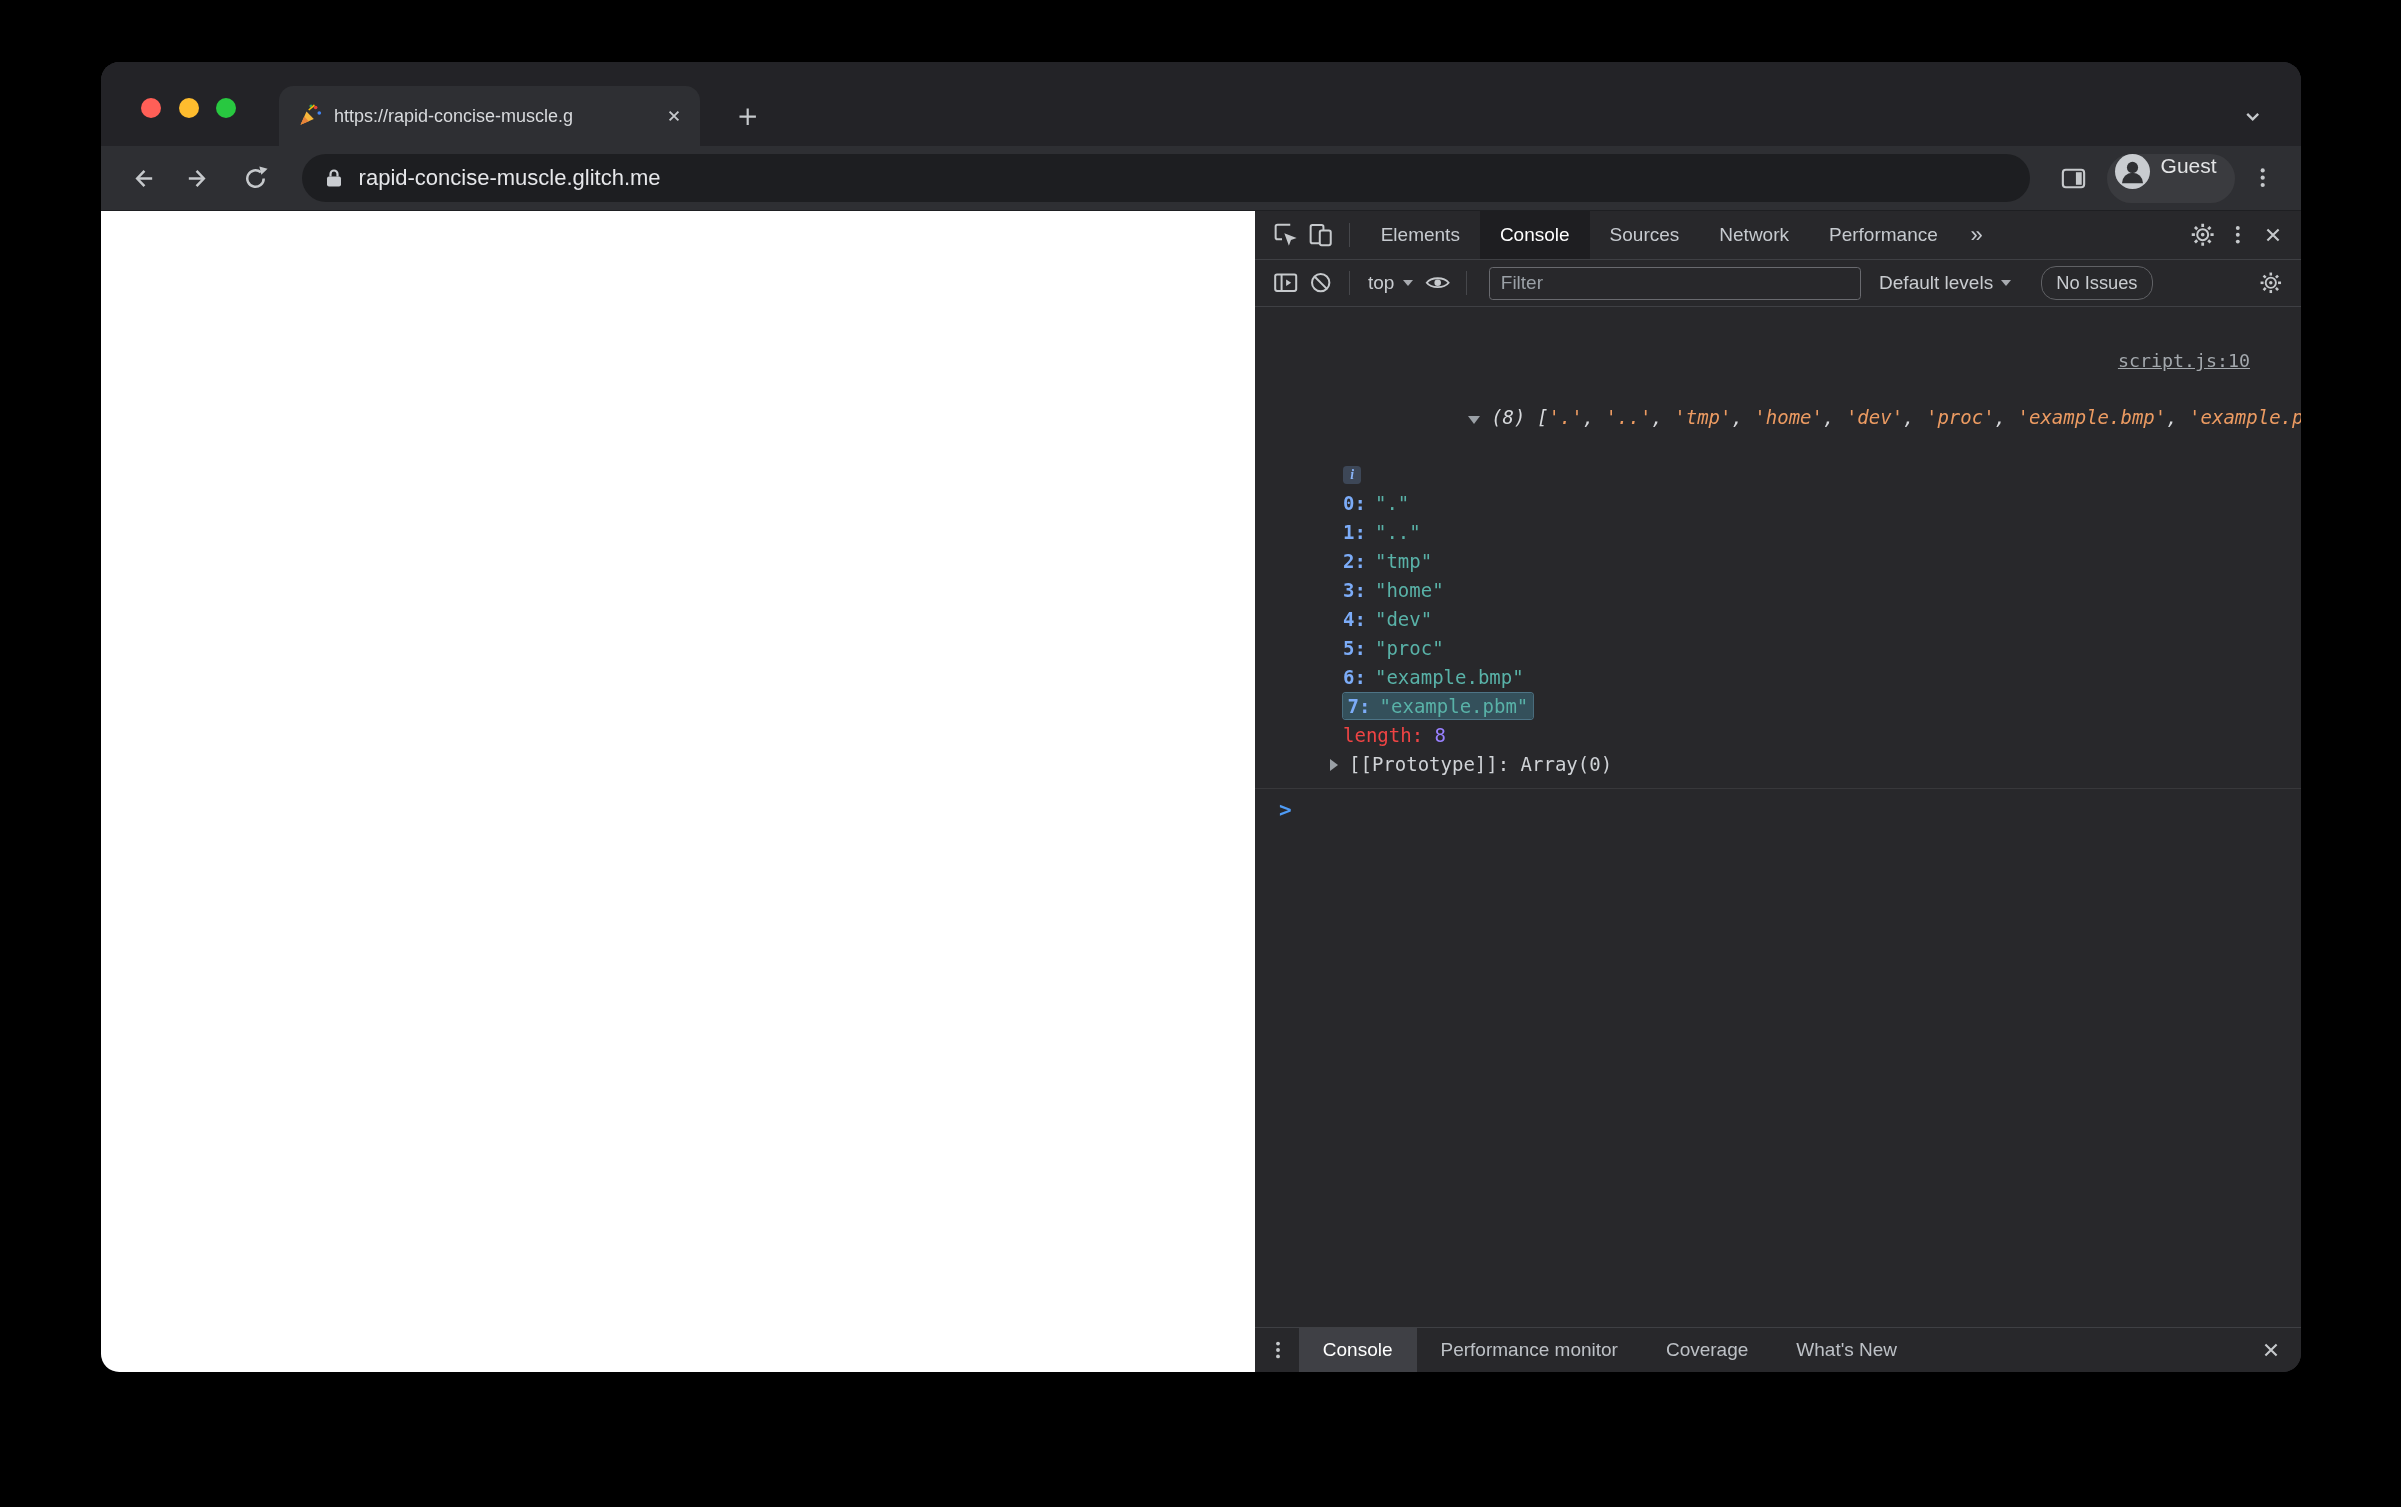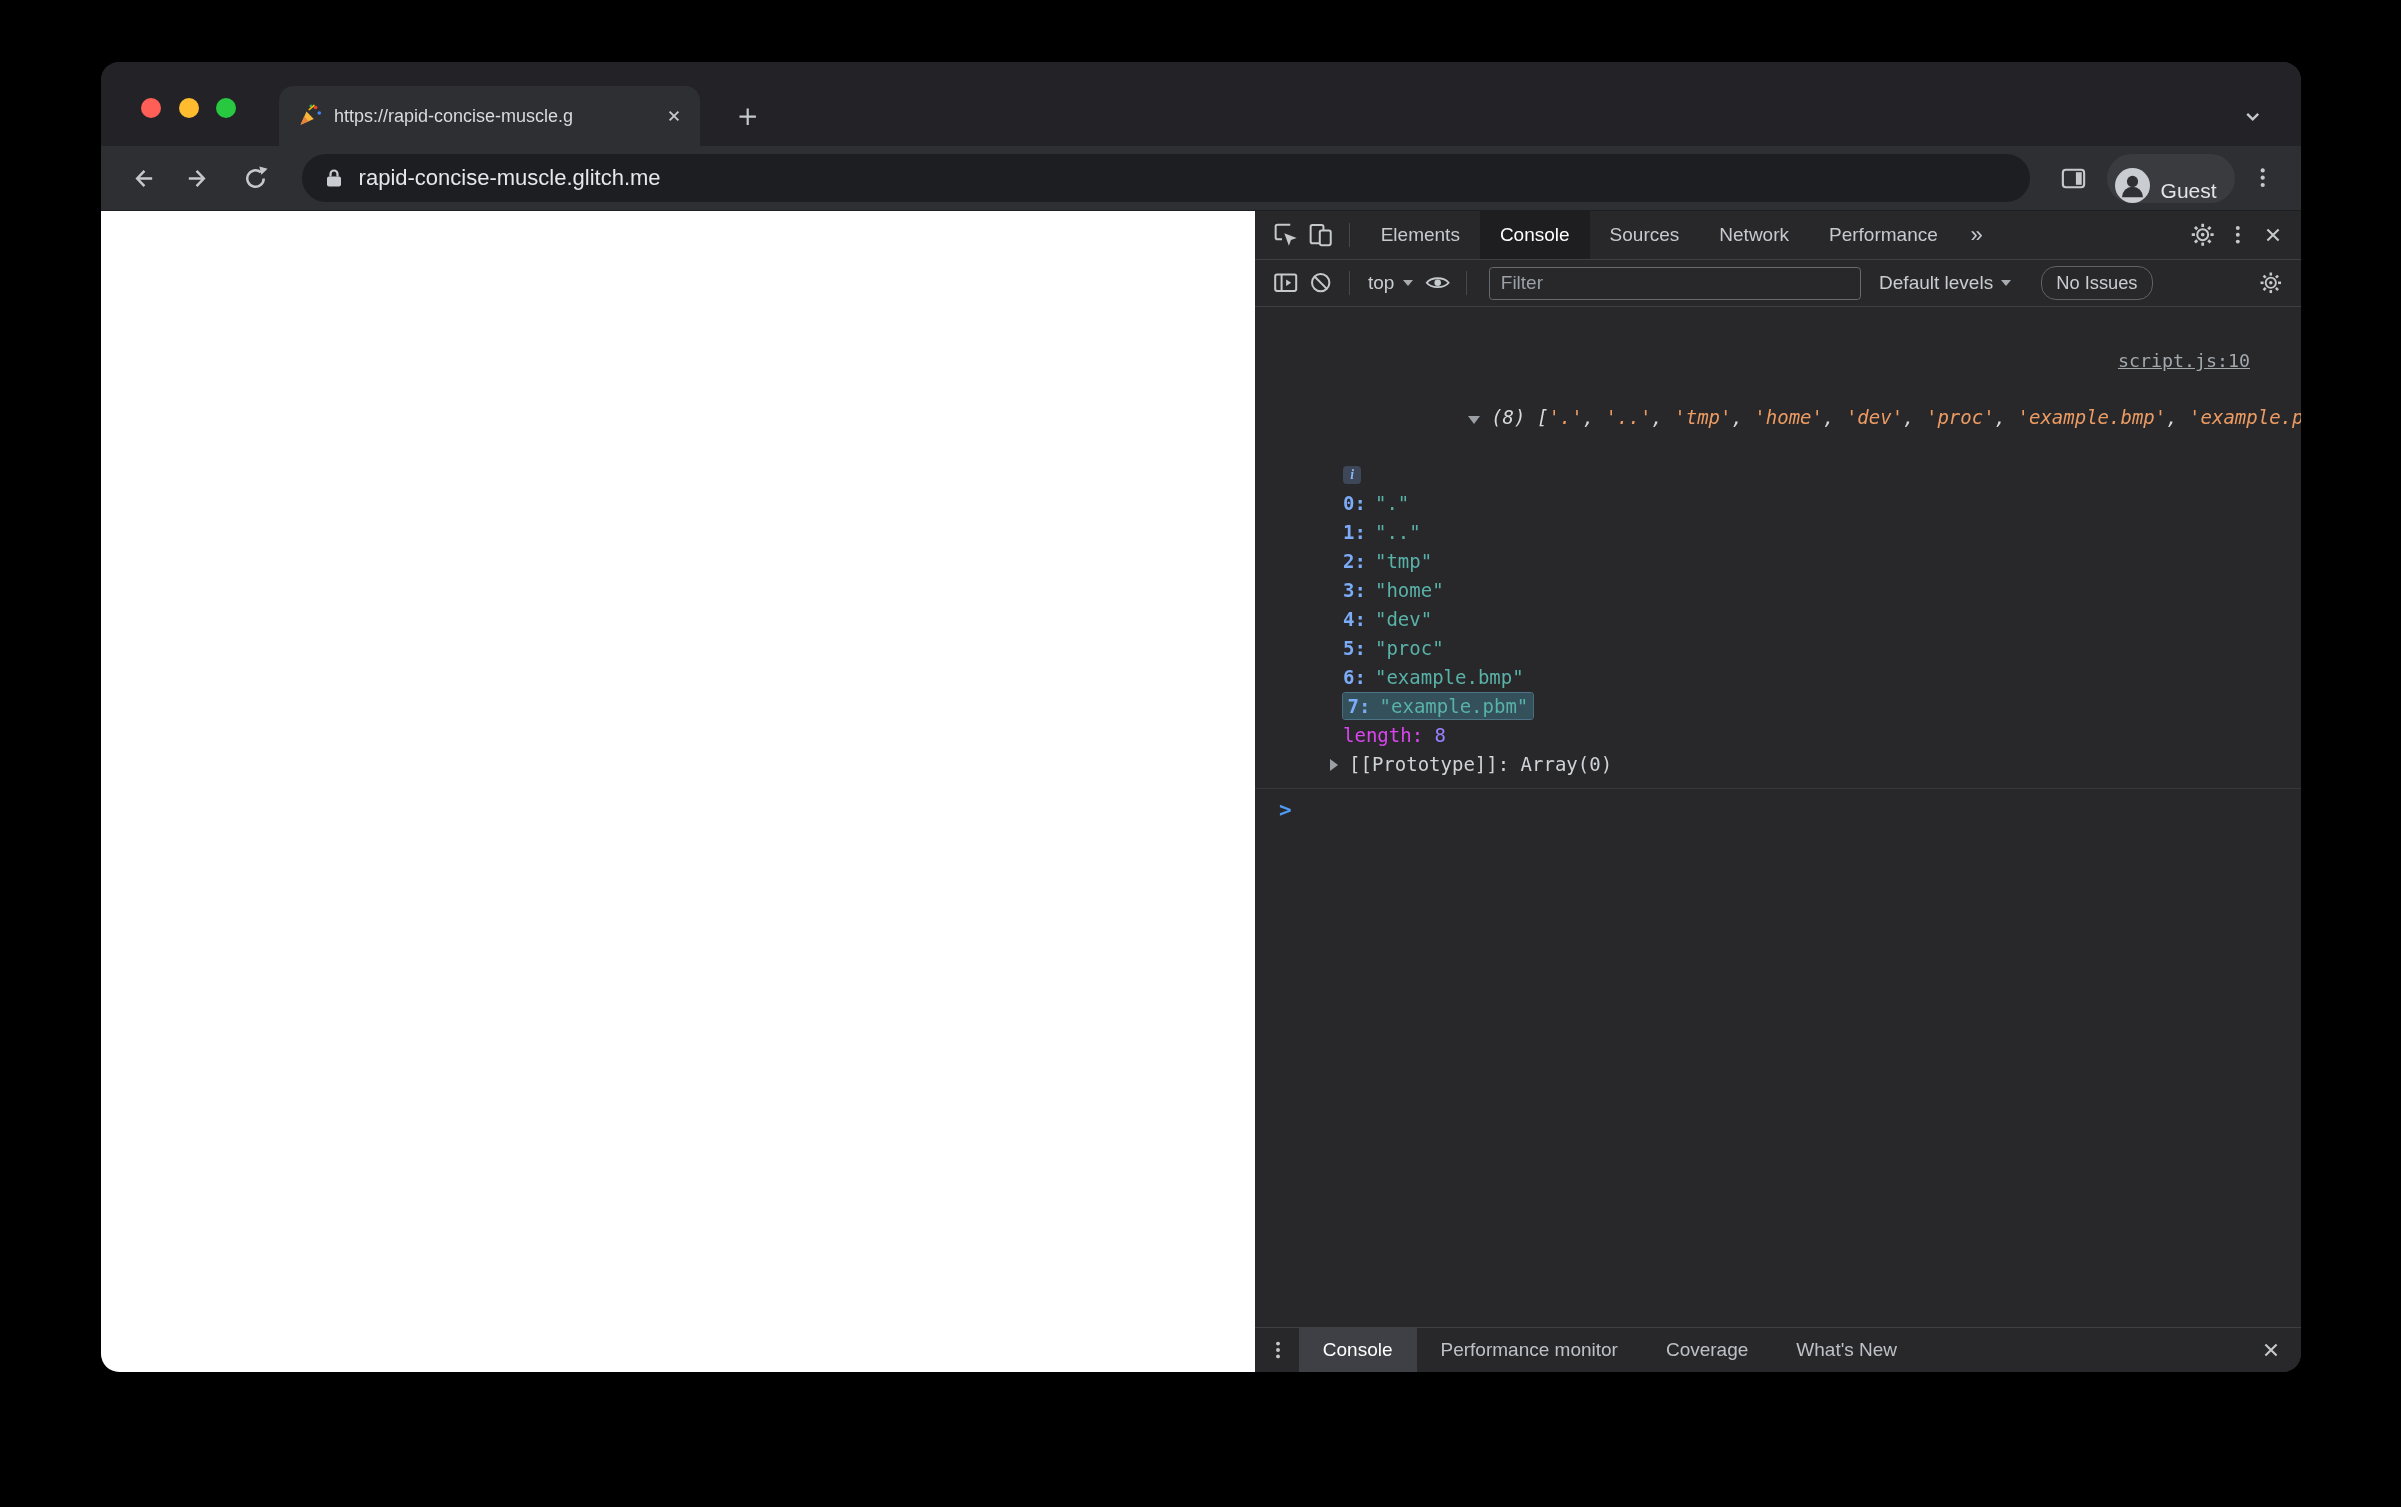--- a/index.html
+++ b/index.html
@@ -32,21 +32,21 @@
   .strip-chevron{position:absolute;left:2134px;top:37px;width:35px;height:35px;display:flex;align-items:center;justify-content:center;}
 
   
   .toolbar{height:64px;background:var(--chrome);display:flex;align-items:center;padding:0 20px;border-bottom:0.9px solid #1e1f22;flex:0 0 auto;}
   .navbtn{width:42px;height:42px;display:flex;align-items:center;justify-content:center;border-radius:50%;flex:0 0 auto;}
   .navbtn + .navbtn{margin-left:14.6px;}
   .reload{margin-left:18.3px;}
   .addressbar{flex:1;height:48px;background:var(--pill);border-radius:24px;margin:0 22px 0 25.6px;
               display:flex;align-items:center;gap:12.8px;padding:0 20px;min-width:0;}
   .url{font-size:22px;color:#e6e7ea;white-space:nowrap;overflow:hidden;}
-  .profile{height:49px;border-radius:25px;background:#3a3b3f;display:flex;align-items:flex-end;gap:11px;
+  .profile{height:49px;border-radius:25px;background:#3a3b3f;display:flex;align-items:flex-start;gap:11px;
            padding:0 18.3px 0 7.3px;margin-left:12.8px;flex:0 0 auto;}
   .avatar{width:35px;height:35px;border-radius:50%;background:#c9ccd0;overflow:hidden;display:flex;align-items:center;justify-content:center;}
   .guest{font-size:21px;color:#e3e4e6;}
   .kebab-btn{width:37px;height:42px;display:flex;align-items:center;justify-content:center;margin-left:9.1px;flex:0 0 auto;}
 
   
   .content{flex:1;display:flex;min-height:0;}
   .page{flex:1;background:#ffffff;}
   .devtools{width:1046px;flex:0 0 auto;background:var(--dt-bg);display:flex;flex-direction:column;min-height:0;}
 
@@ -75,21 +75,21 @@
   .preview{padding-left:53px;font-style:italic;}
   .tri-down{display:inline-block;width:0;height:0;border-left:6.4px solid transparent;border-right:6.4px solid transparent;
             border-top:8.2px solid #9aa0a6;margin-right:11px;}
   .cnt{color:#d6d8db;}
   .ostr{color:#ec9b62;}
   .info-line{padding-left:88px;height:27.4px;display:flex;align-items:center;}
   .ibadge{width:18.3px;height:18.3px;border-radius:3.7px;background:rgba(138,180,248,.22);color:#8ab4f8;font-size:13.7px;
           font-style:italic;font-weight:bold;display:flex;align-items:center;justify-content:center;font-family:"Liberation Serif",serif;}
   .entry{padding-left:88px;}
   .k{color:#7cacf8;font-weight:bold;margin-right:9.1px;}
-  .klen{color:#d946ef;}
+  .klen{color:#ef4444;}
   .v{color:#59b2a8;}
   .num{color:#9980ff;}
   .hl{background:#34505b;box-shadow:0 0 0 0.9px #4d7486;border-radius:2.7px;padding:1.8px 4.6px;}
   .proto{padding-left:75px;}
   .tri-right{display:inline-block;width:0;height:0;border-top:6.4px solid transparent;border-bottom:6.4px solid transparent;
              border-left:8.2px solid #9aa0a6;margin-right:11px;}
   .plabel,.pval{color:#cfd2d6;}
   .prompt-row{padding:9.1px 0 0 24px;}
   .prompt{color:#4e9bf5;font-weight:bold;font-size:21px;}
 

